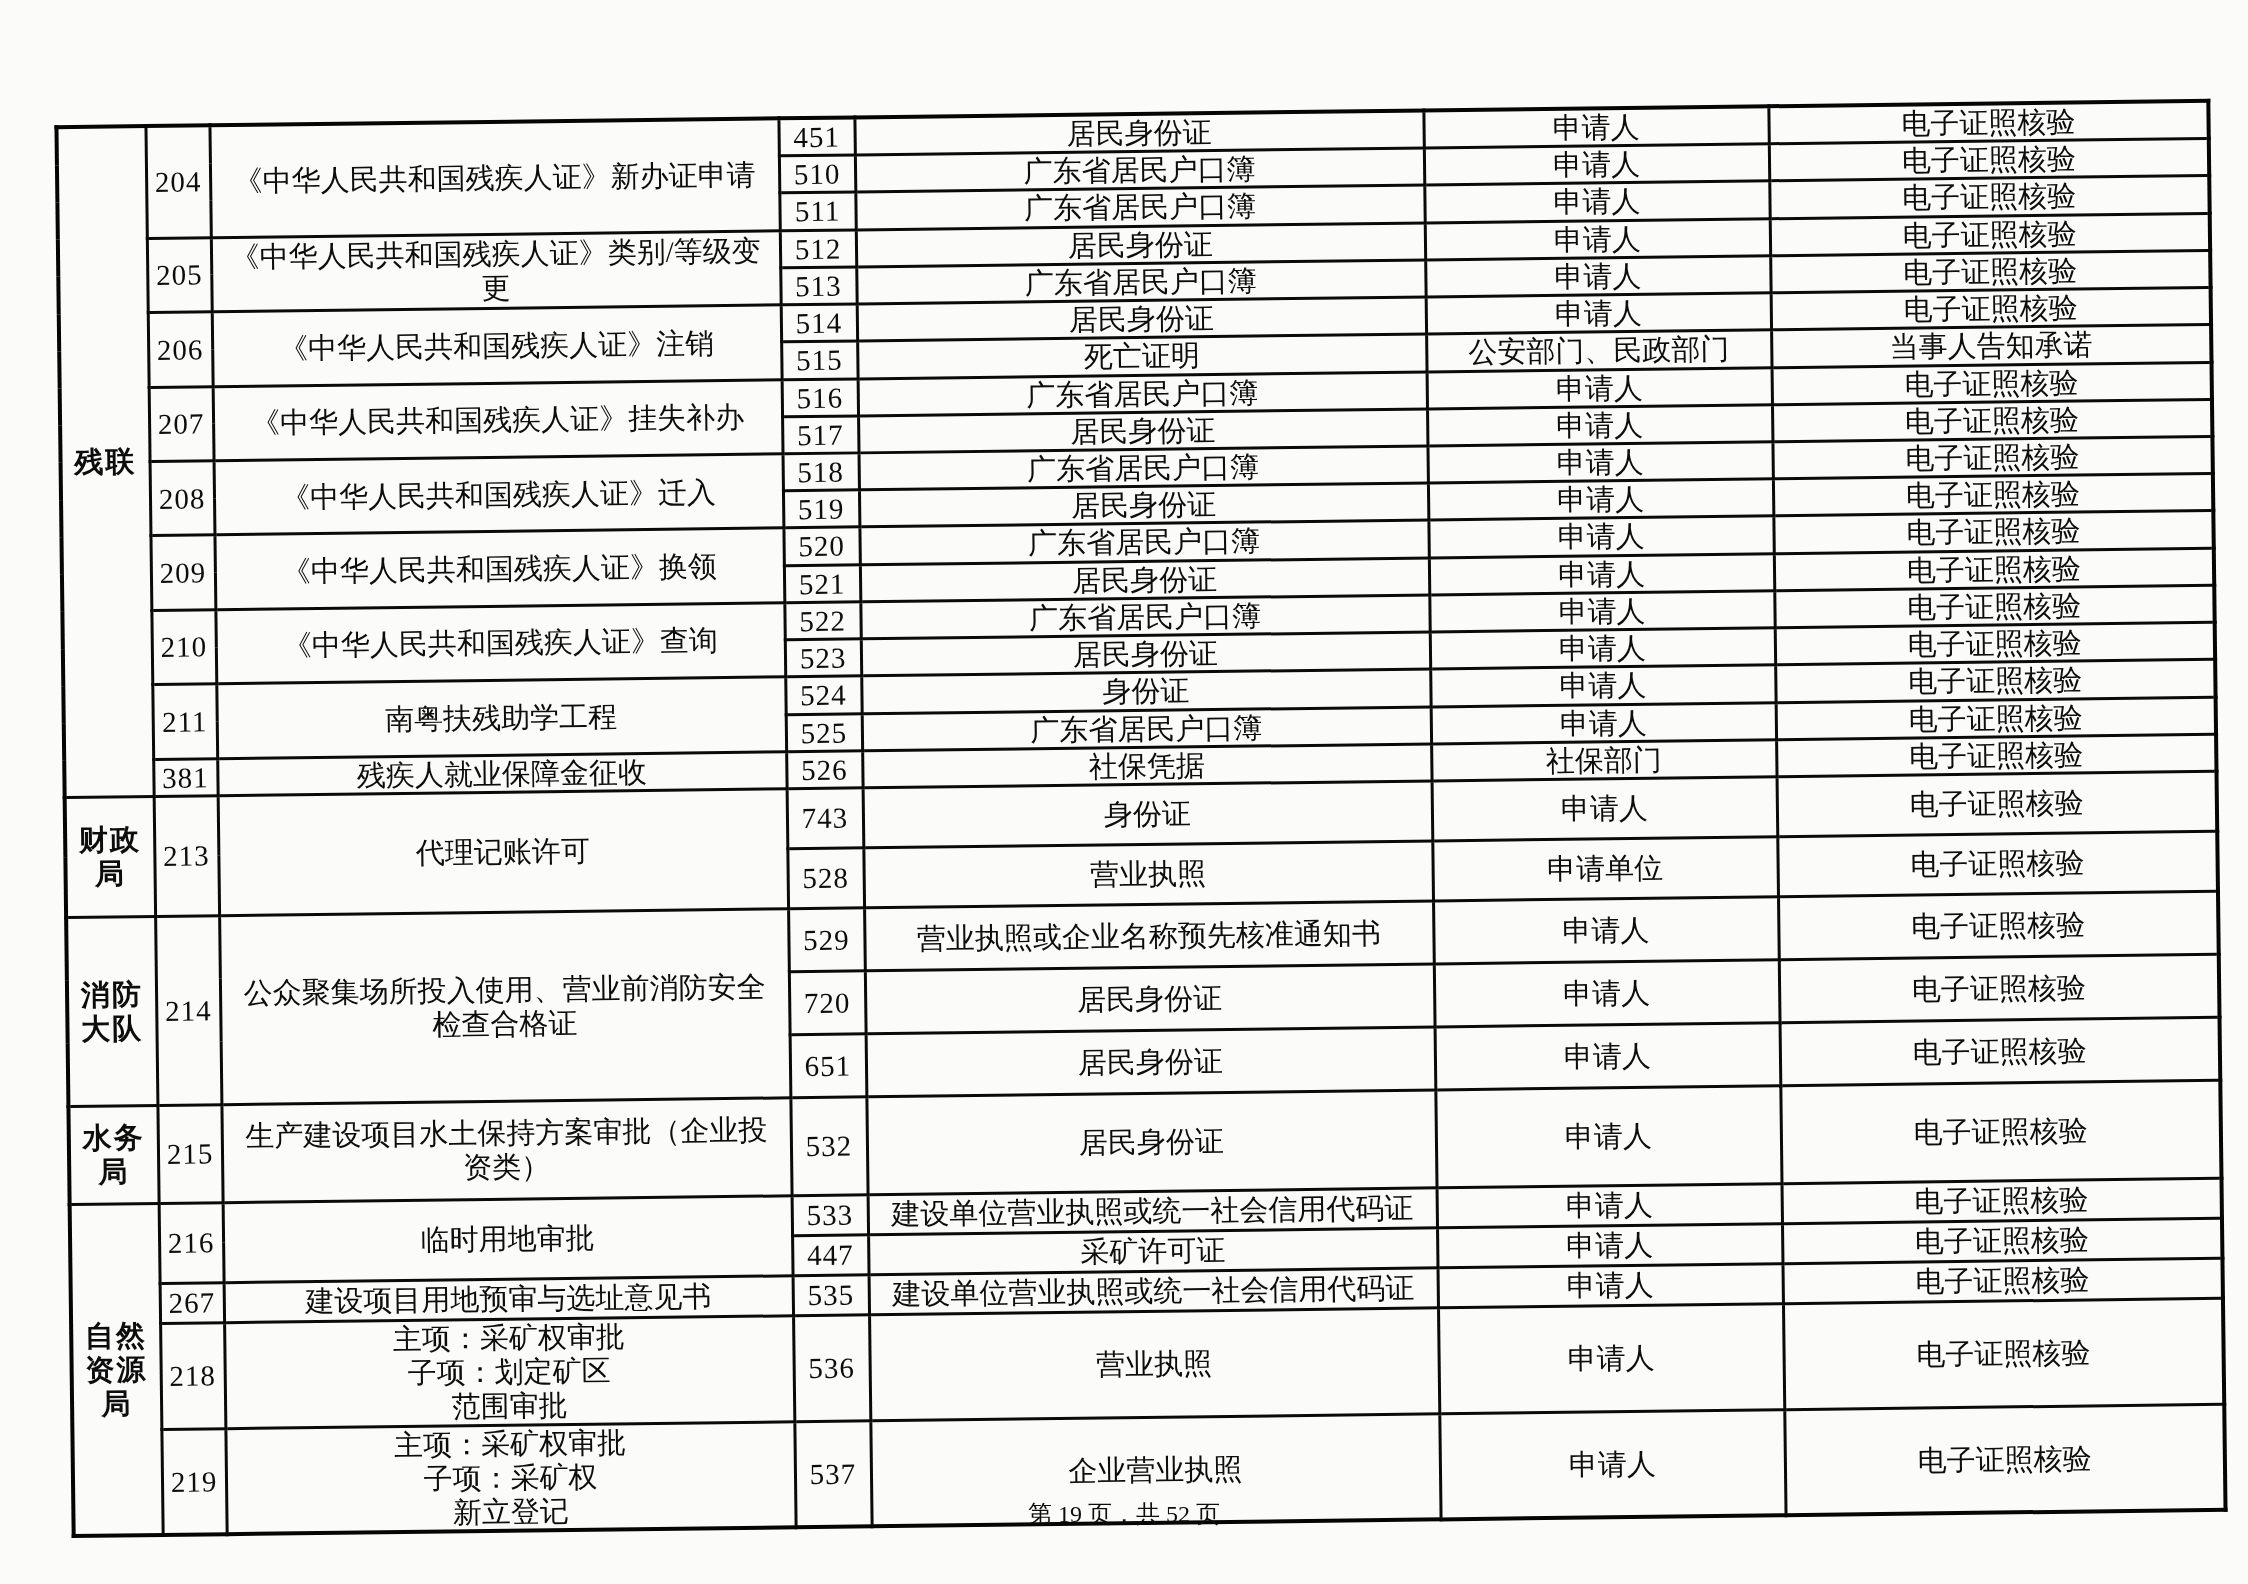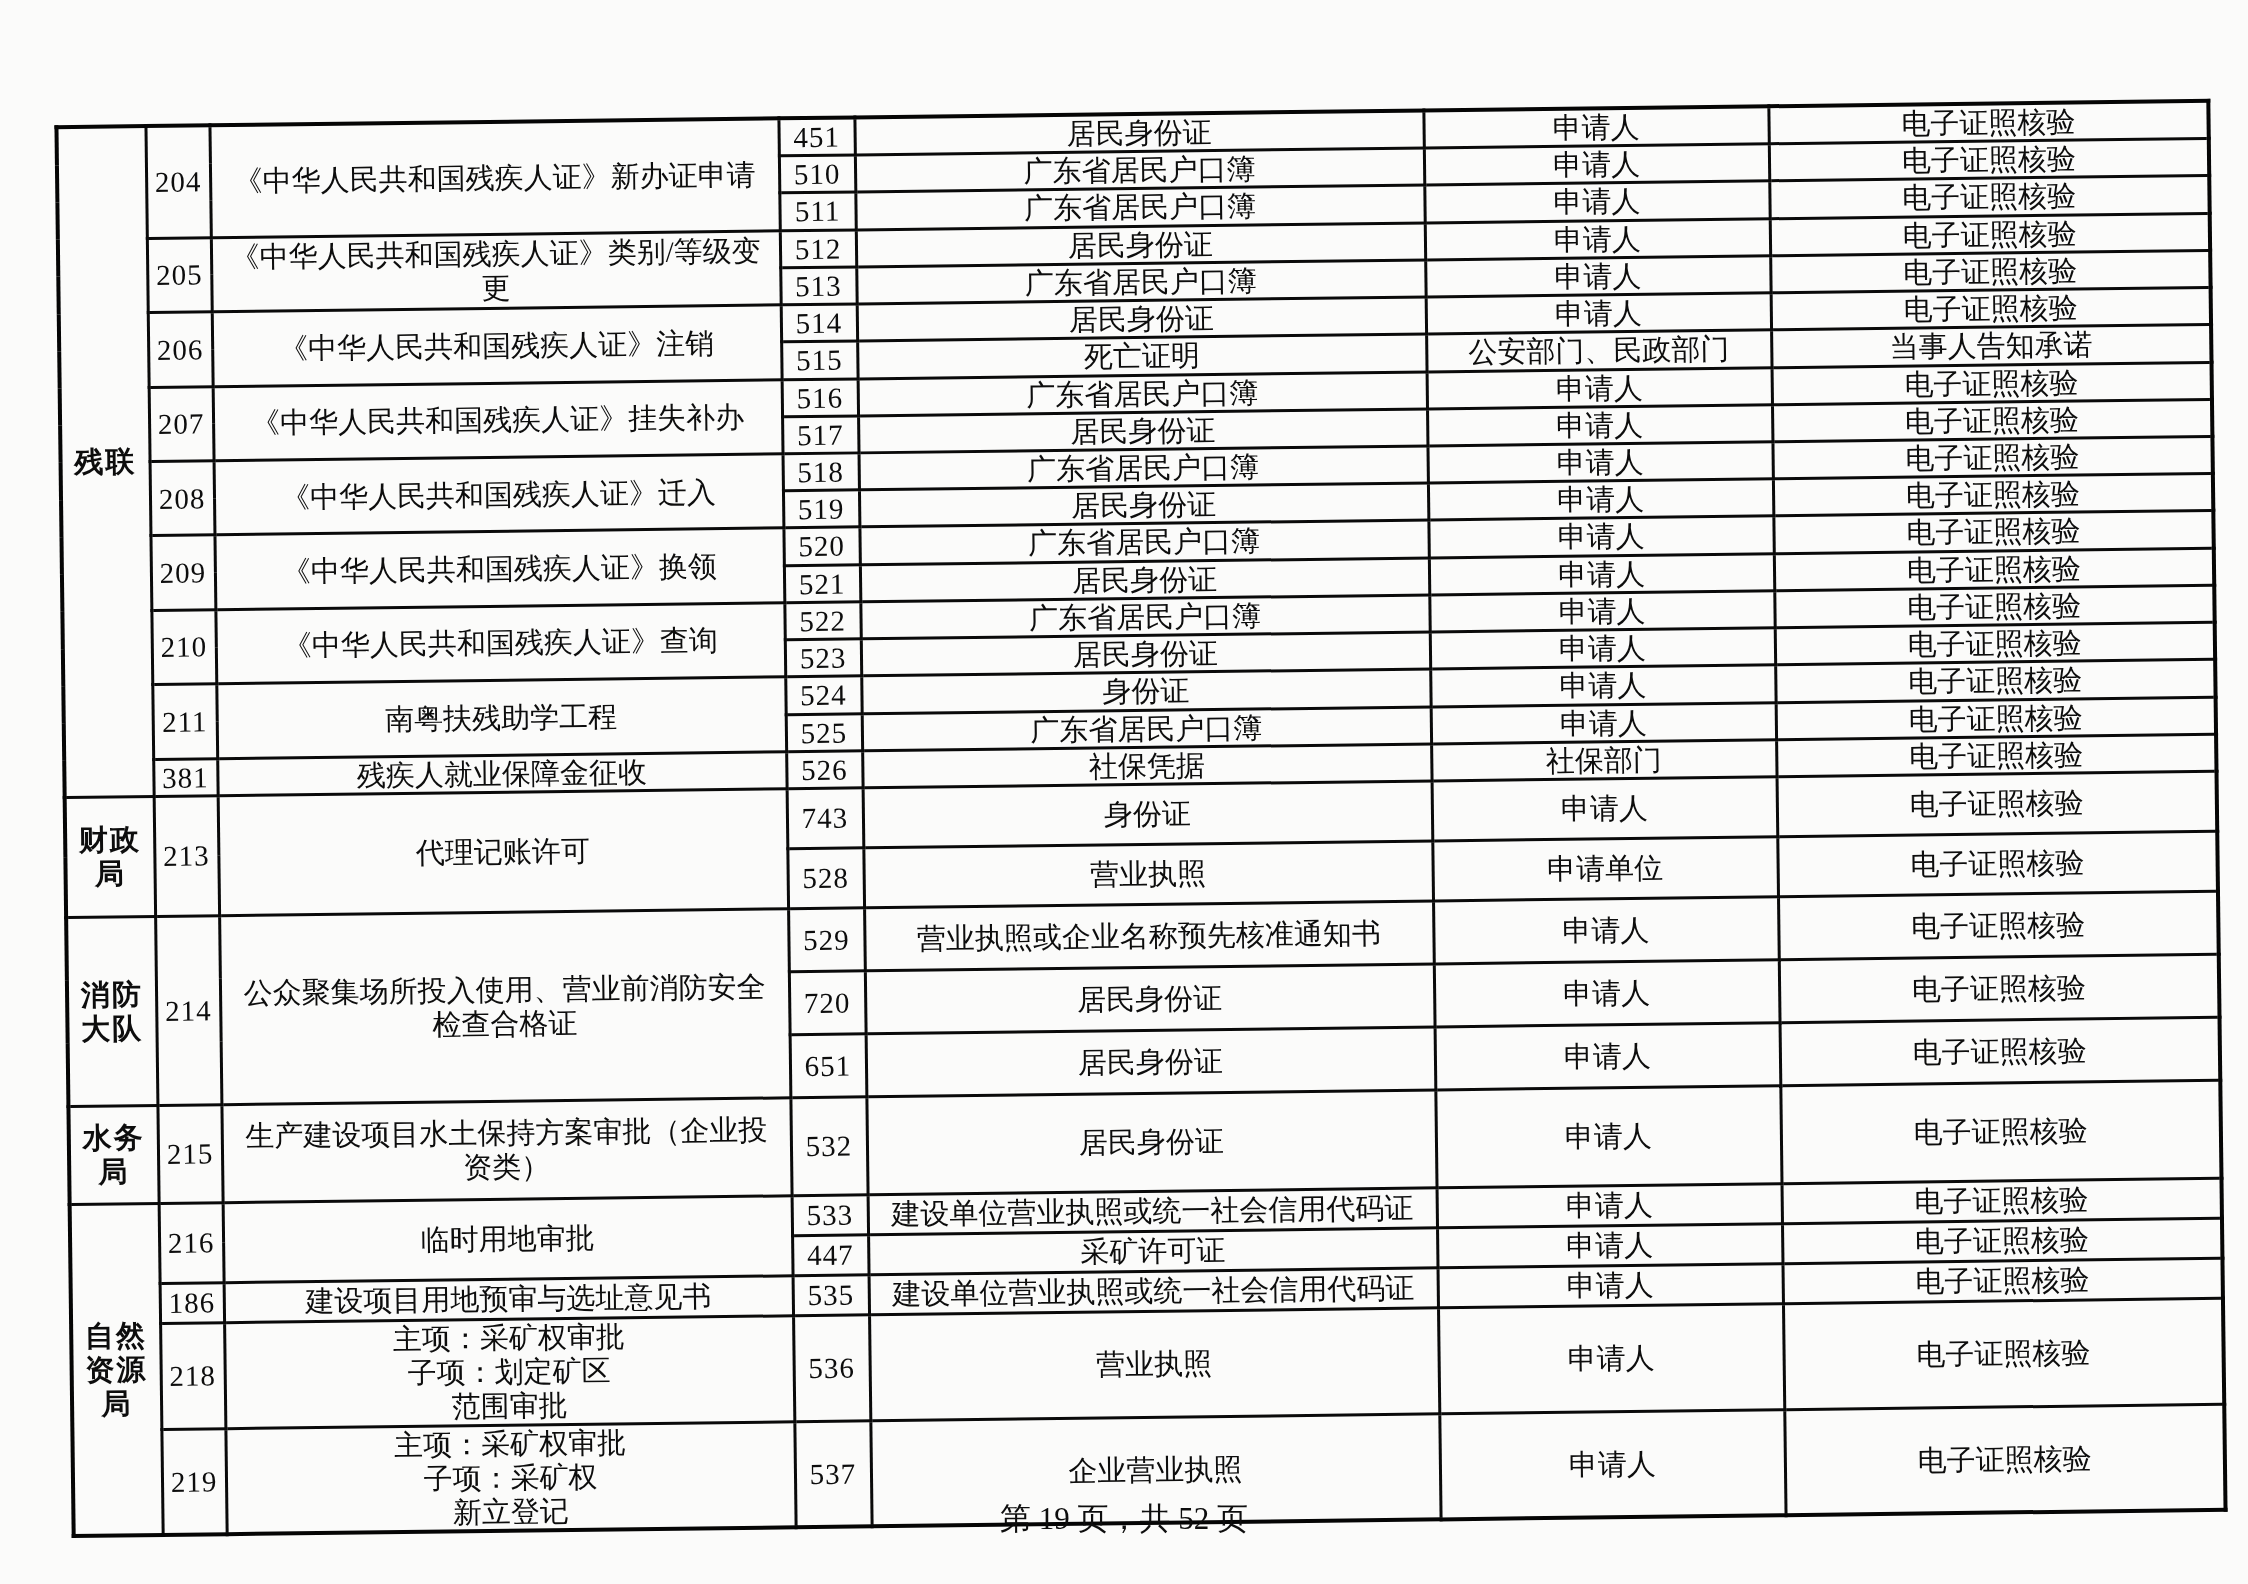--- a/index.html
+++ b/index.html
@@ -39,21 +39,21 @@
   }
   td.num{
     font-size:30px;
     letter-spacing:1px;
     font-family:"Liberation Serif","DejaVu Serif",serif;
   }
   td.item{line-height:1.4;}
   .footer{
     position:absolute;left:0;top:1498px;width:2248px;
     text-align:center;
-    font-size:31px;
+    font-size:24px;
     color:#0d0d0d;
   }
 </style>
 </head>
 <body>
 
 <div class="sheet">
   <table class="grid">
     <colgroup>
       <col style="width:89px">
@@ -254,21 +254,21 @@
           <td class="src">申请人</td>
           <td class="mth">电子证照核验</td>
         </tr>
         <tr style="height: 40px;">
           <td class="num">447</td>
           <td class="doc">采矿许可证</td>
           <td class="src">申请人</td>
           <td class="mth">电子证照核验</td>
         </tr>
         <tr style="height: 40px;">
-          <td class="num">186</td>
+          <td class="num">267</td>
           <td class="item">建设项目用地预审与选址意见书</td>
           <td class="num">535</td>
           <td class="doc">建设单位营业执照或统一社会信用代码证</td>
           <td class="src">申请人</td>
           <td class="mth">电子证照核验</td>
         </tr>
         <tr style="height: 88px;">
           <td class="num">218</td>
           <td class="item">主项：采矿权审批
 子项：划定矿区

